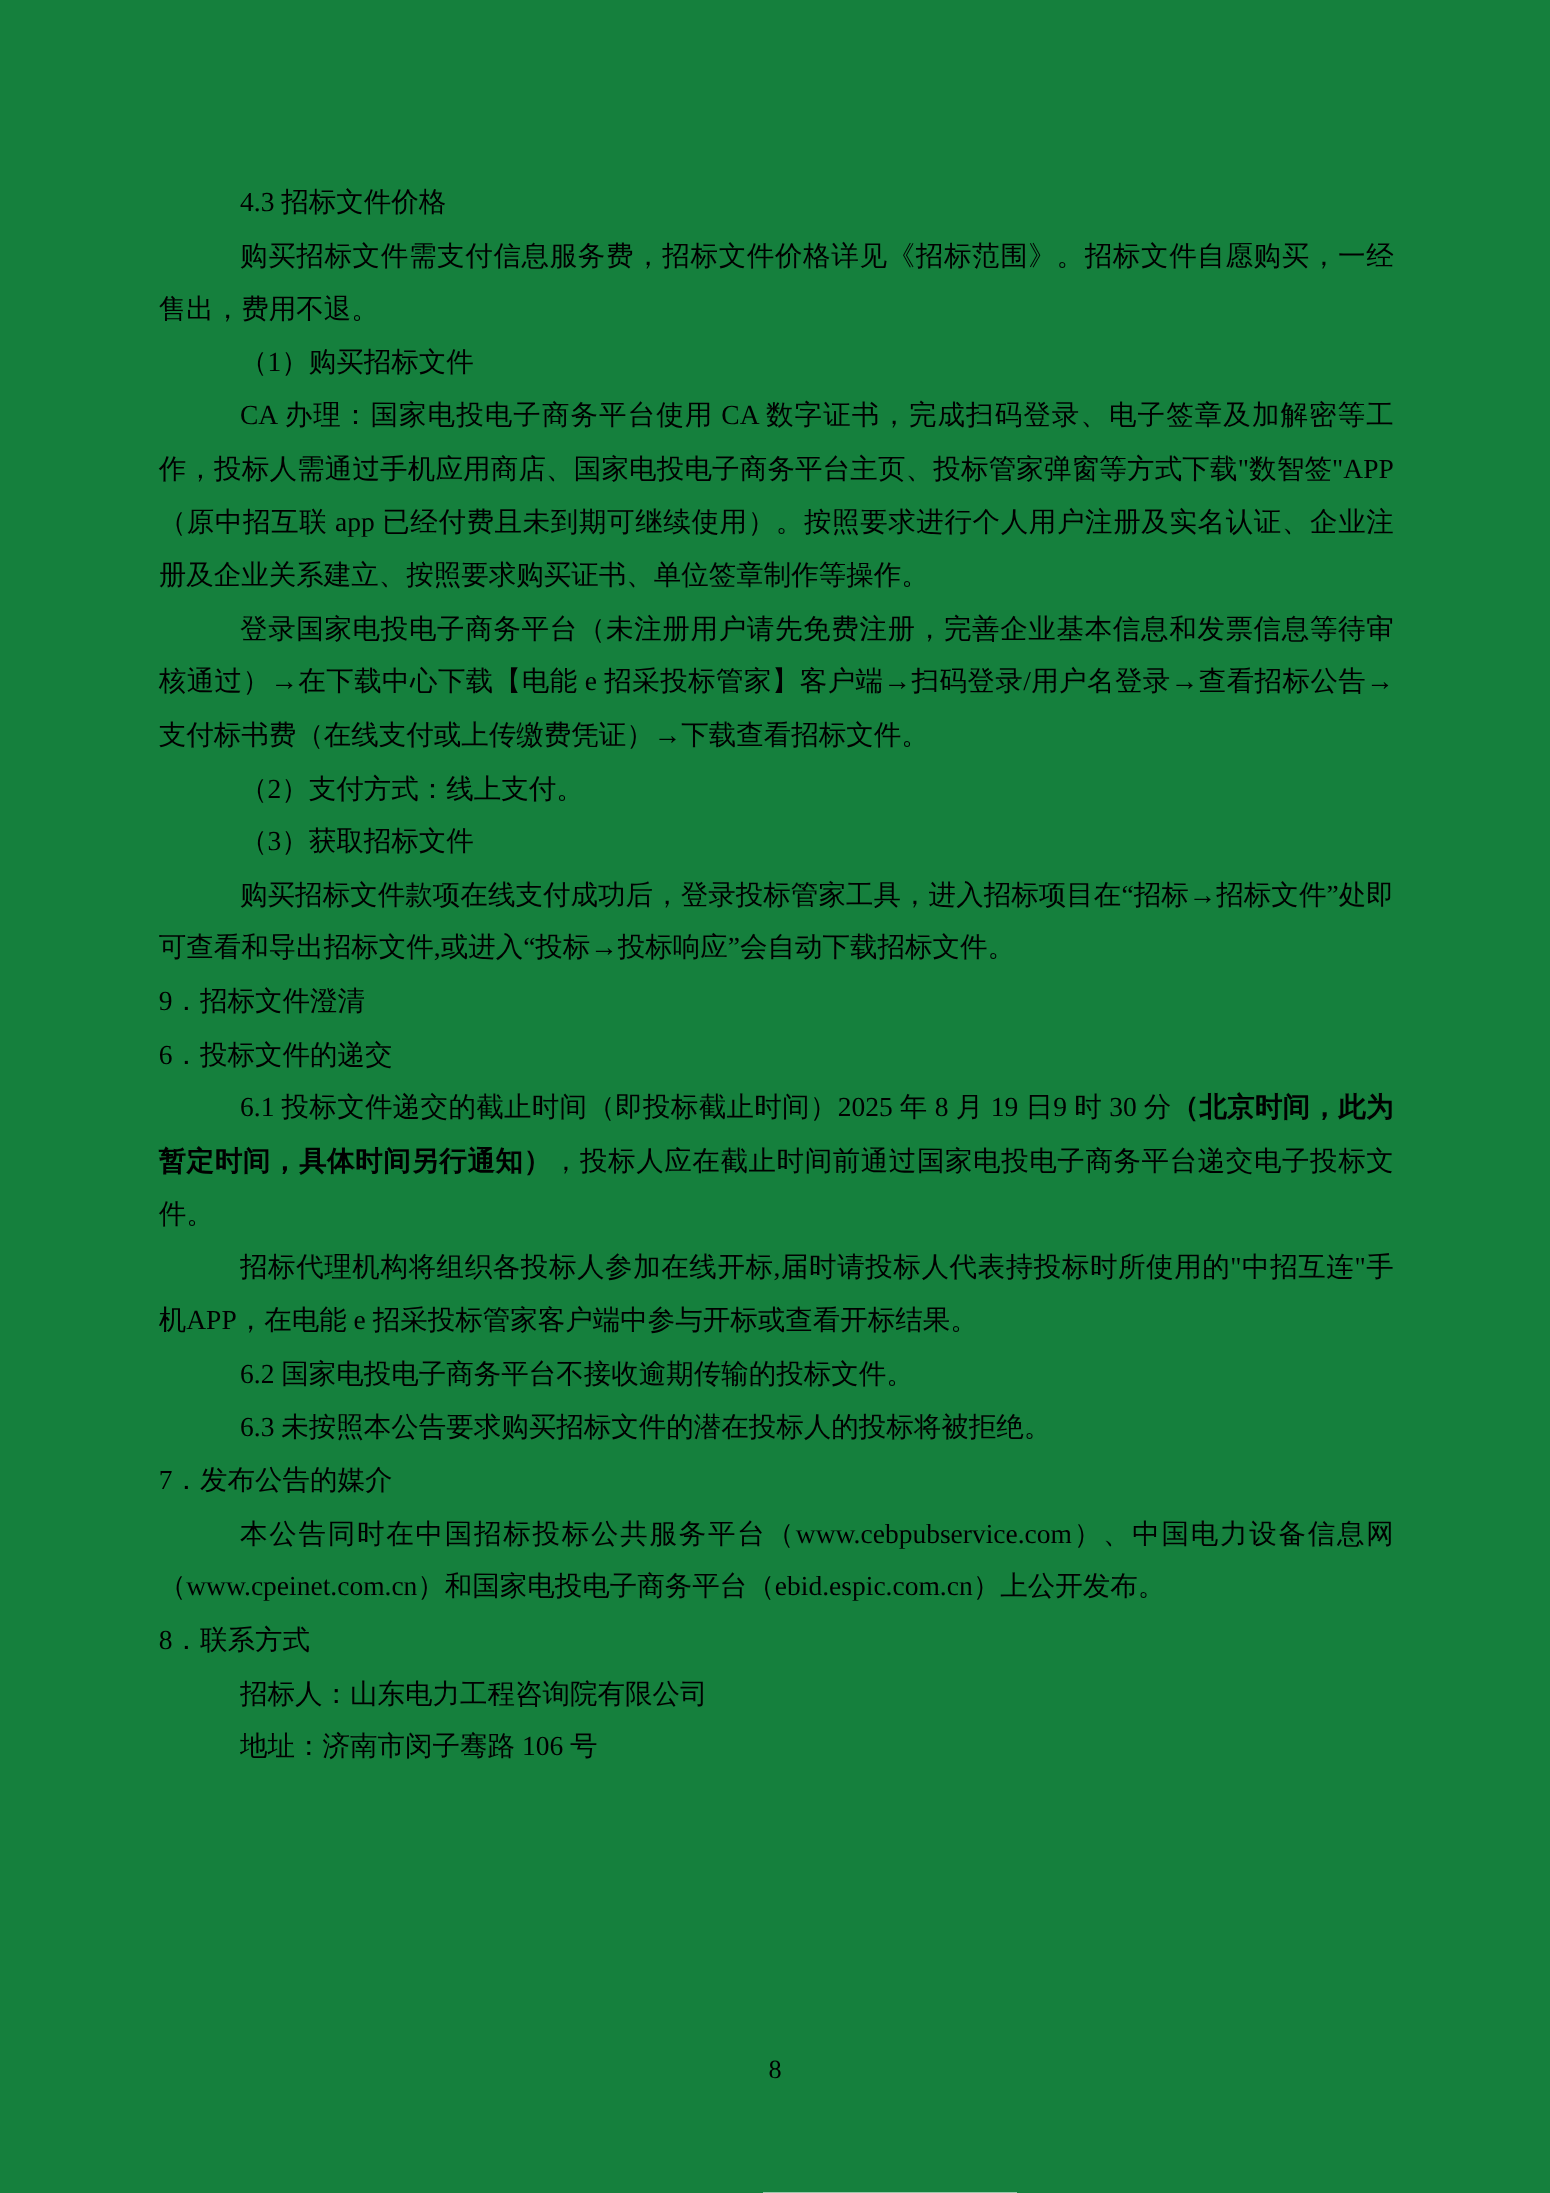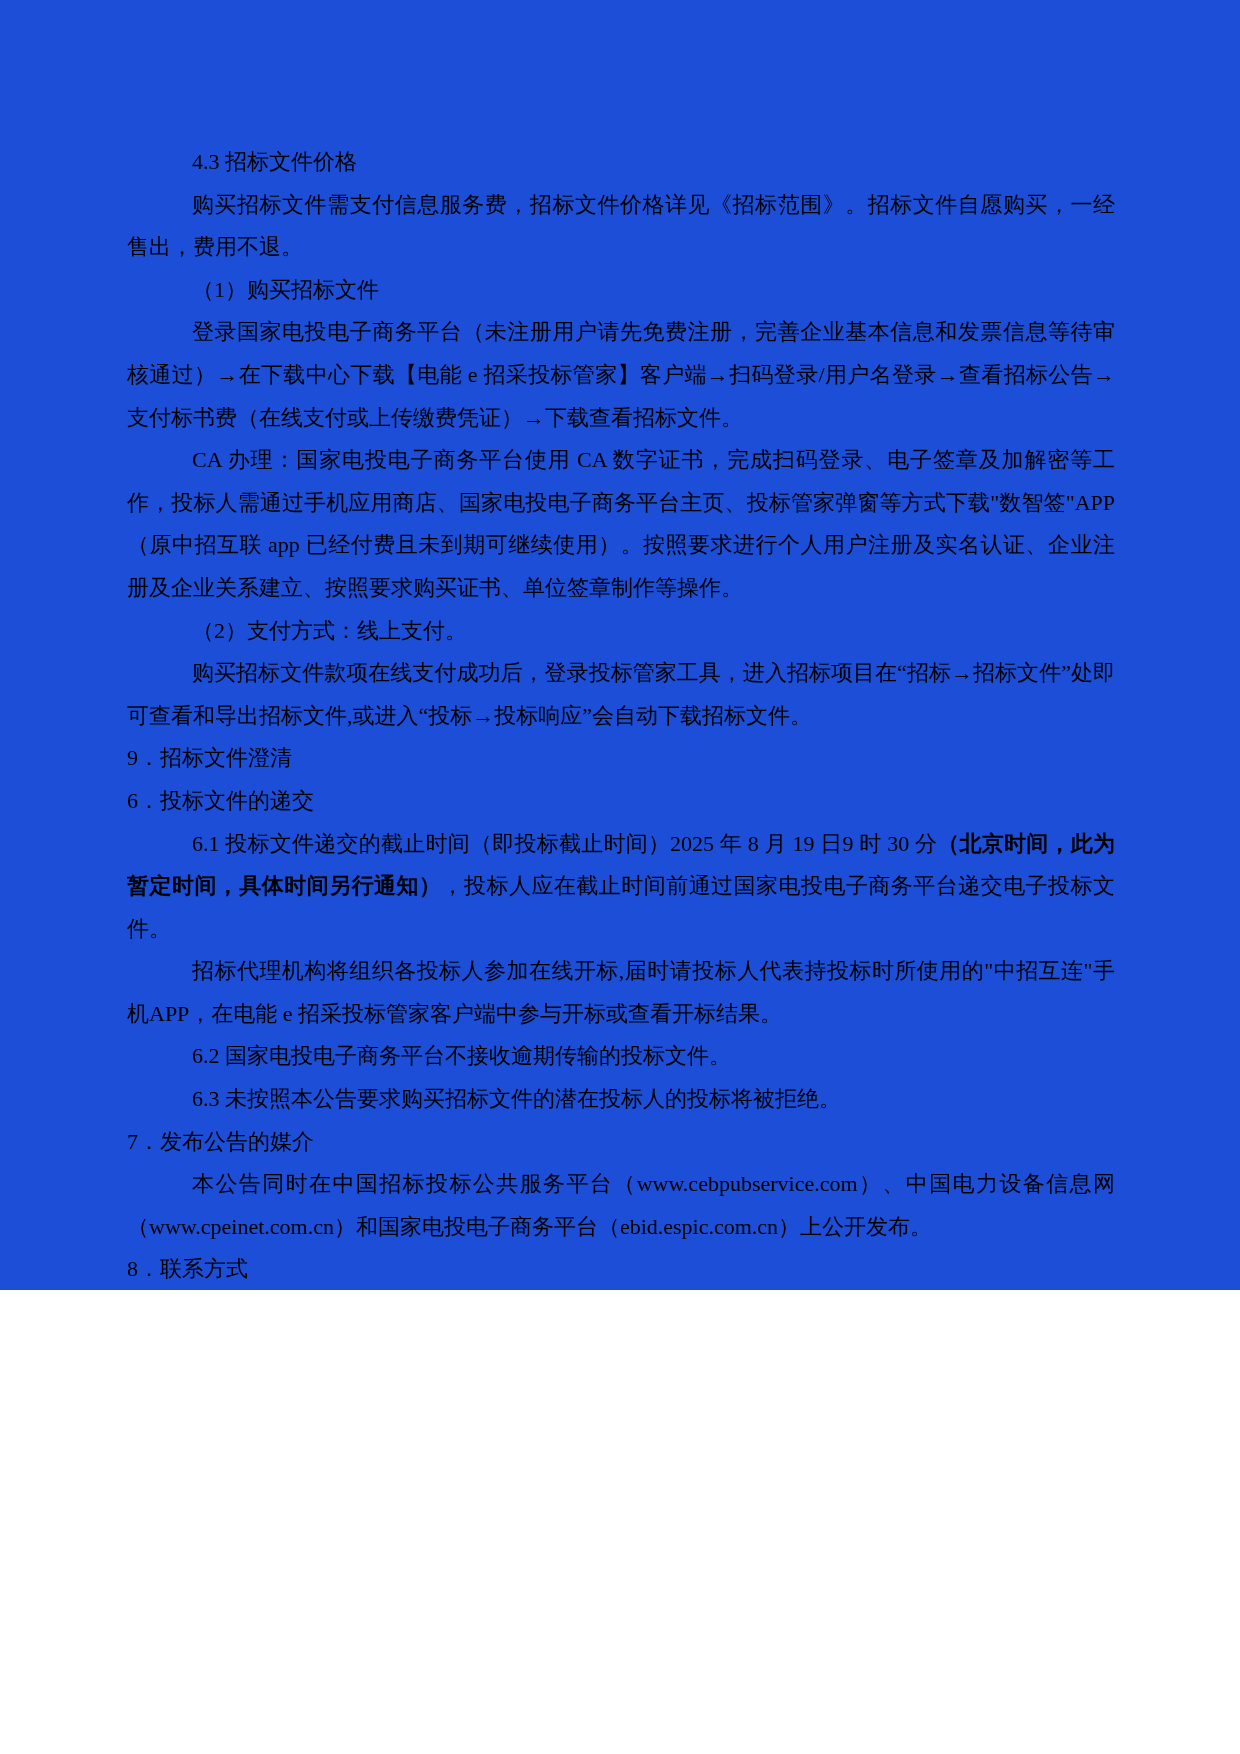--- a/index.html
+++ b/index.html
@@ -3,22 +3,22 @@
 <meta charset="utf-8">
 <style>
   html, body {
     margin: 0;
     padding: 0;
     background: #ffffff;
   }
   .page {
     position: relative;
     width: 1240px;
-    height: 1290px;
-    background: #1d4ed8;
+    height: 1754px;
+    background: #15803d;
     color: #000000;
     font-family: "Liberation Serif", "DejaVu Serif", serif;
     overflow: hidden;
   }
   .content {
     position: absolute;
     left: 127px;
     top: 141px;
     width: 988px;
     font-size: 22px;
@@ -50,23 +50,24 @@
   }
 </style>
 </head>
 <body>
 
 <div class="page">
   <div class="content">
     <p class="indent">4.3 招标文件价格</p>
     <p class="indent">购买招标文件需支付信息服务费，招标文件价格详见《招标范围》。招标文件自愿购买，一经售出，费用不退。</p>
     <p class="indent">（1）购买招标文件</p>
+    <p class="indent">CA 办理：国家电投电子商务平台使用 CA 数字证书，完成扫码登录、电子签章及加解密等工作，投标人需通过手机应用商店、国家电投电子商务平台主页、投标管家弹窗等方式下载"数智签"APP（原中招互联 app 已经付费且未到期可继续使用）。按照要求进行个人用户注册及实名认证、企业注册及企业关系建立、按照要求购买证书、单位签章制作等操作。</p>
     <p class="indent">登录国家电投电子商务平台（未注册用户请先免费注册，完善企业基本信息和发票信息等待审核通过）→在下载中心下载【电能 e 招采投标管家】客户端→扫码登录/用户名登录→查看招标公告→支付标书费（在线支付或上传缴费凭证）→下载查看招标文件。</p>
-    <p class="indent">CA 办理：国家电投电子商务平台使用 CA 数字证书，完成扫码登录、电子签章及加解密等工作，投标人需通过手机应用商店、国家电投电子商务平台主页、投标管家弹窗等方式下载"数智签"APP（原中招互联 app 已经付费且未到期可继续使用）。按照要求进行个人用户注册及实名认证、企业注册及企业关系建立、按照要求购买证书、单位签章制作等操作。</p>
     <p class="indent">（2）支付方式：线上支付。</p>
+    <p class="indent">（3）获取招标文件</p>
     <p class="indent">购买招标文件款项在线支付成功后，登录投标管家工具，进入招标项目在“招标→招标文件”处即可查看和导出招标文件,或进入“投标→投标响应”会自动下载招标文件。</p>
     <p class="flush">9．招标文件澄清</p>
     <p class="flush">6．投标文件的递交</p>
     <p class="indent">
       <span>6.1 投标文件递交的截止时间（即投标截止时间）2025 年 8 月 19 日9 时 30 分</span><span class="bold">（北京时间，此为暂定时间，具体时间另行通知）</span><span>，投标人应在截止时间前通过国家电投电子商务平台递交电子投标文件。</span>
     </p>
     <p class="indent">招标代理机构将组织各投标人参加在线开标,届时请投标人代表持投标时所使用的"中招互连"手机APP，在电能 e 招采投标管家客户端中参与开标或查看开标结果。</p>
     <p class="indent">6.2 国家电投电子商务平台不接收逾期传输的投标文件。</p>
     <p class="indent">6.3 未按照本公告要求购买招标文件的潜在投标人的投标将被拒绝。</p>
     <p class="flush">7．发布公告的媒介</p>

